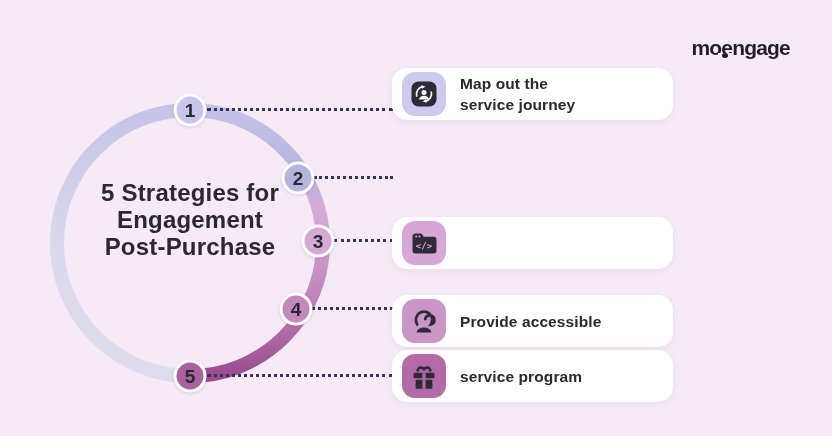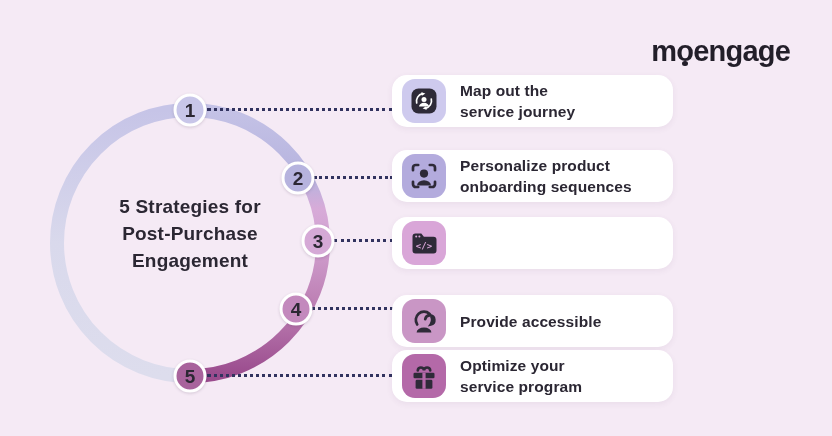--- a/index.html
+++ b/index.html
@@ -1,47 +1,47 @@
 <!DOCTYPE html>
 <html><head>
 <meta charset="utf-8">
 <style>
   html,body{margin:0;padding:0;background:#e9e0ea;}
   .canvas{
     position:relative;width:832px;height:436px;overflow:hidden;
     background:#f5eaf5;font-family:"Liberation Sans",sans-serif;color:#2b2733;
   }
   
-  .logo{position:absolute;top:37px;right:42px;font-size:29px;font-weight:700;
+  .logo{position:absolute;top:37px;right:42px;font-size:21px;font-weight:700;
         letter-spacing:-0.8px;color:#221e29;line-height:1;}
   .logo .o-gap{position:absolute;left:27px;bottom:0px;width:13px;height:5px;background:#f5eaf5;}
   .logo .o-dot{position:absolute;left:31px;bottom:0px;width:5.5px;height:5px;border-radius:50%;background:#221e29;}
   
   .ring-svg{position:absolute;left:0;top:0;}
   
-  .title{position:absolute;left:88px;top:193px;width:204px;text-align:center;
-         font-size:19px;font-weight:700;line-height:27px;letter-spacing:0.2px;}
+  .title{position:absolute;left:88px;top:179px;width:204px;text-align:center;
+         font-size:24px;font-weight:700;line-height:27px;letter-spacing:0.2px;}
   
   .badge{position:absolute;width:27px;height:27px;border:3.5px solid #ffffff;border-radius:50%;
          display:flex;align-items:center;justify-content:center;
          font-size:19px;font-weight:700;color:#2b2733;
          box-shadow:0 1px 3px rgba(60,40,70,0.18);transform:translate(-50%,-50%);}
   .b1{left:190px;top:110px;} .b2{left:298px;top:178px;} .b3{left:318px;top:241px;}
   .b4{left:296px;top:309px;} .b5{left:190px;top:376px;}
   
   .dotline{position:absolute;height:0;border-top:3px dotted #32335f;}
   .l1{left:207px;top:108px;width:186px;}
   .l2{left:314px;top:176px;width:79px;}
   .l3{left:334px;top:239px;width:59px;}
   .l4{left:312px;top:307px;width:81px;}
   .l5{left:207px;top:374px;width:186px;}
   
   .card{position:absolute;left:392px;width:281px;height:52px;background:#ffffff;border-radius:15px;
         display:flex;align-items:center;box-shadow:0 2px 6px rgba(90,60,100,0.07);}
-  .c1{top:75px;} .c2{top:150px;} .c3{top:217px;} .c4{top:295px;} .c5{top:350px;}
+  .c1{top:68px;} .c2{top:150px;} .c3{top:217px;} .c4{top:295px;} .c5{top:350px;}
   .card .icon{width:44px;height:44px;border-radius:13px;margin-left:10px;flex:0 0 44px;
               display:flex;align-items:center;justify-content:center;}
   .card .icon svg{display:block;}
   .card .txt{margin-left:14px;font-size:15.5px;font-weight:700;line-height:21px;letter-spacing:0.1px;}
   .card .txt span{display:block;}
 </style>
 </head>
 <body>
 
 <div class="canvas">
@@ -67,22 +67,22 @@
         <stop offset="0.5" stop-color="#d9d9ec"></stop>
         <stop offset="1" stop-color="#dddded"></stop>
       </linearGradient>
     </defs>
     <path d="M 190 110 A 133 133 0 0 1 190 376" fill="none" stroke="url(#gr)" stroke-width="14"></path>
     <path d="M 190 110 A 133 133 0 0 0 190 376" fill="none" stroke="url(#gl)" stroke-width="14"></path>
   </svg>
 
   <div class="title">
     <div>5 Strategies for</div>
+    <div>Engagement</div>
     <div>Post-Purchase</div>
-    <div>Engagement</div>
   </div>
 
   <div class="dotline l1"></div>
   <div class="dotline l2"></div>
   <div class="dotline l3"></div>
   <div class="dotline l4"></div>
   <div class="dotline l5"></div>
 
   <div class="badge b1" style="background: rgb(200, 198, 233);">
       <span>1</span>
@@ -111,38 +111,20 @@
         <path d="M29.3 20 A 7.6 7.6 0 0 1 23.4 29.3" fill="none" stroke="#ffffff" stroke-width="1.7" stroke-linecap="round"></path>
         <polygon points="24.8,30.8 20.6,29.5 24.1,27.2" fill="#ffffff"></polygon>
       </svg>
     </div>
     <div class="txt">
       <span>Map out the</span>
       <span>service journey</span>
     </div>
   </div>
 
-  <div class="card c2">
-    <div class="icon" style="background: rgb(179, 171, 221);">
-      <svg width="44" height="44" viewBox="0 0 44 44">
-        <g fill="none" stroke="#2e2a38" stroke-width="2.7" stroke-linecap="round">
-          <path d="M16.2 11 h-2.4 a2.8 2.8 0 0 0 -2.8 2.8 v2.4"></path>
-          <path d="M27.8 11 h2.4 a2.8 2.8 0 0 1 2.8 2.8 v2.4"></path>
-          <path d="M33 27.8 v2.4 a2.8 2.8 0 0 1 -2.8 2.8 h-2.4"></path>
-          <path d="M11 27.8 v2.4 a2.8 2.8 0 0 0 2.8 2.8 h2.4"></path>
-        </g>
-        <circle cx="22" cy="19.6" r="4.1" fill="#2e2a38"></circle>
-        <path d="M15 31.6 a7 5.4 0 0 1 14 0 z" fill="#2e2a38"></path>
-      </svg>
-    </div>
-    <div class="txt">
-      <span>Personalize product</span>
-      <span>onboarding sequences</span>
-    </div>
-  </div>
 
   <div class="card c3">
     <div class="icon" style="background: rgb(217, 166, 216);">
       <svg width="44" height="44" viewBox="0 0 44 44">
         <path d="M10.5 15.5 a3 3 0 0 1 3 -3 h5.8 l2.6 3.2 h9.6 a3 3 0 0 1 3 3 v10.8 a3 3 0 0 1 -3 3 h-18 a3 3 0 0 1 -3 -3 z" fill="#2e2a38"></path>
         <circle cx="14.2" cy="15.4" r="1" fill="#d9a6d8"></circle>
         <circle cx="17.4" cy="15.4" r="1" fill="#d9a6d8"></circle>
         <text x="22" y="27.8" font-family="DejaVu Sans Mono, monospace" font-size="9" font-weight="bold" text-anchor="middle" fill="#d9a6d8">&lt;/&gt;</text>
       </svg>
     </div>
@@ -163,18 +145,17 @@
   <div class="card c5">
     <div class="icon" style="background: rgb(180, 105, 168);">
       <svg width="44" height="44" viewBox="0 0 44 44">
         <path d="M15.8 16.4 a3.1 2.9 0 0 1 6.2 0 a3.1 2.9 0 0 1 6.2 0" fill="none" stroke="#2e2a38" stroke-width="2.7" stroke-linecap="round"></path>
         <rect x="11.5" y="18.8" width="21" height="5.4" rx="1.3" fill="#2e2a38"></rect>
         <rect x="13.6" y="25.8" width="16.8" height="9" rx="1.3" fill="#2e2a38"></rect>
         <rect x="20.4" y="18.8" width="3.2" height="16" fill="#b469a8"></rect>
       </svg>
     </div>
     <div class="txt">
-      <span>Optimize your</span>
       <span>service program</span>
     </div>
   </div>
 
 </div>
 
 </body></html>

